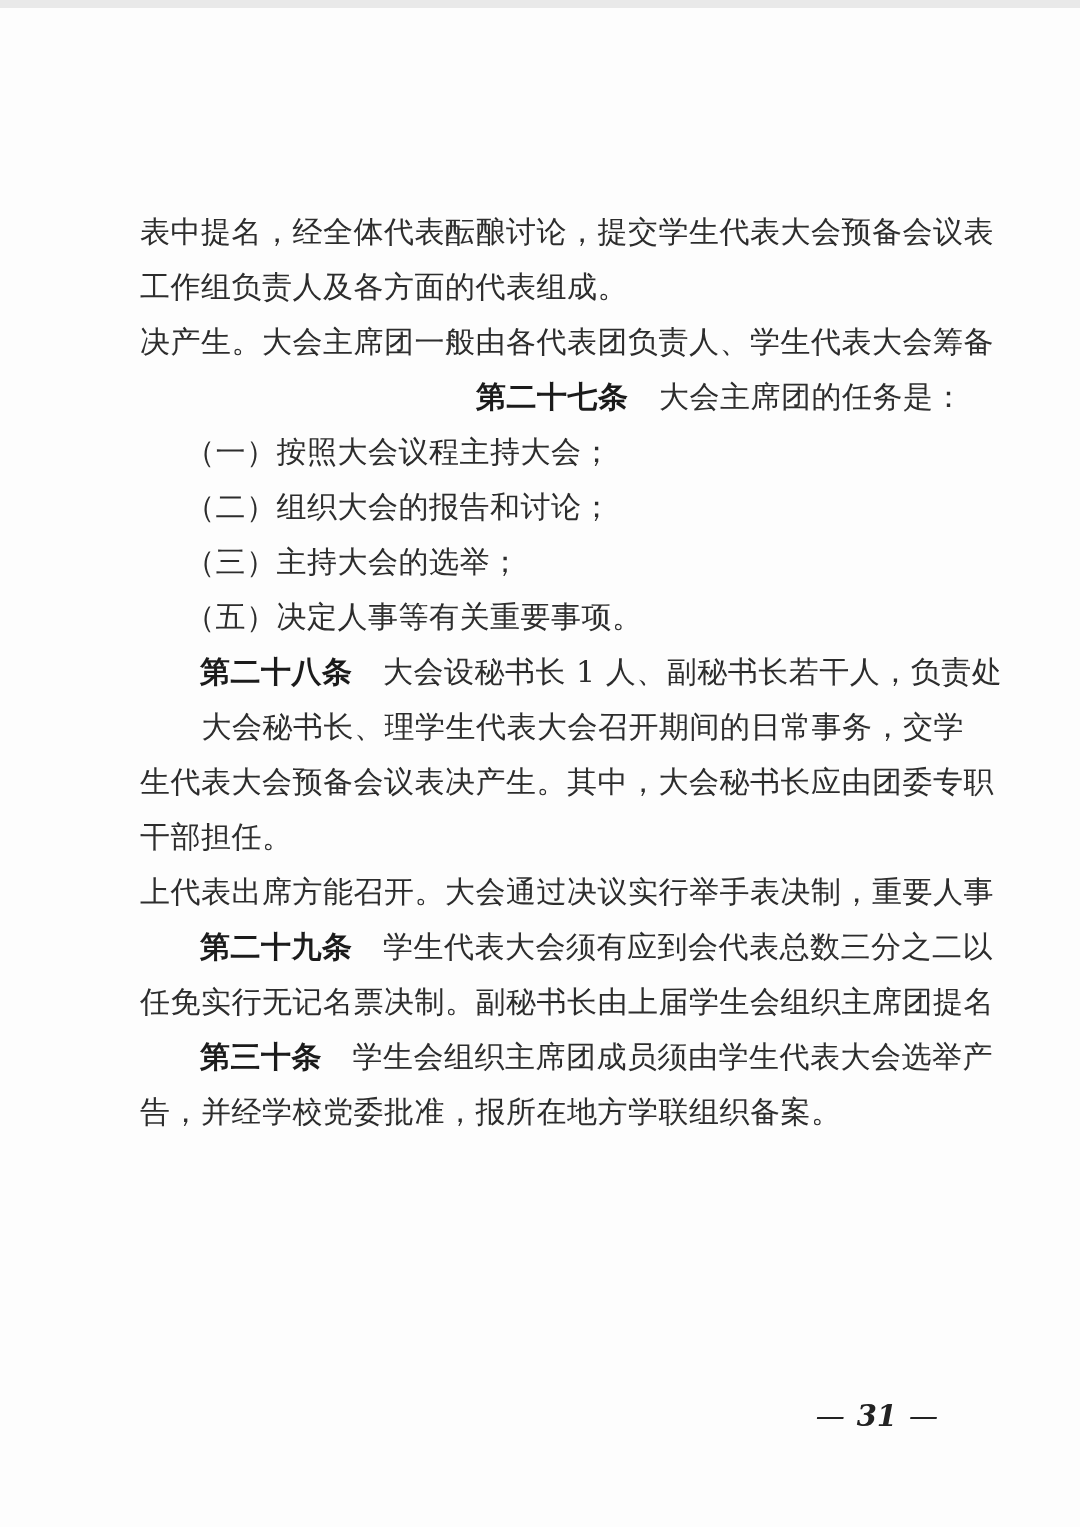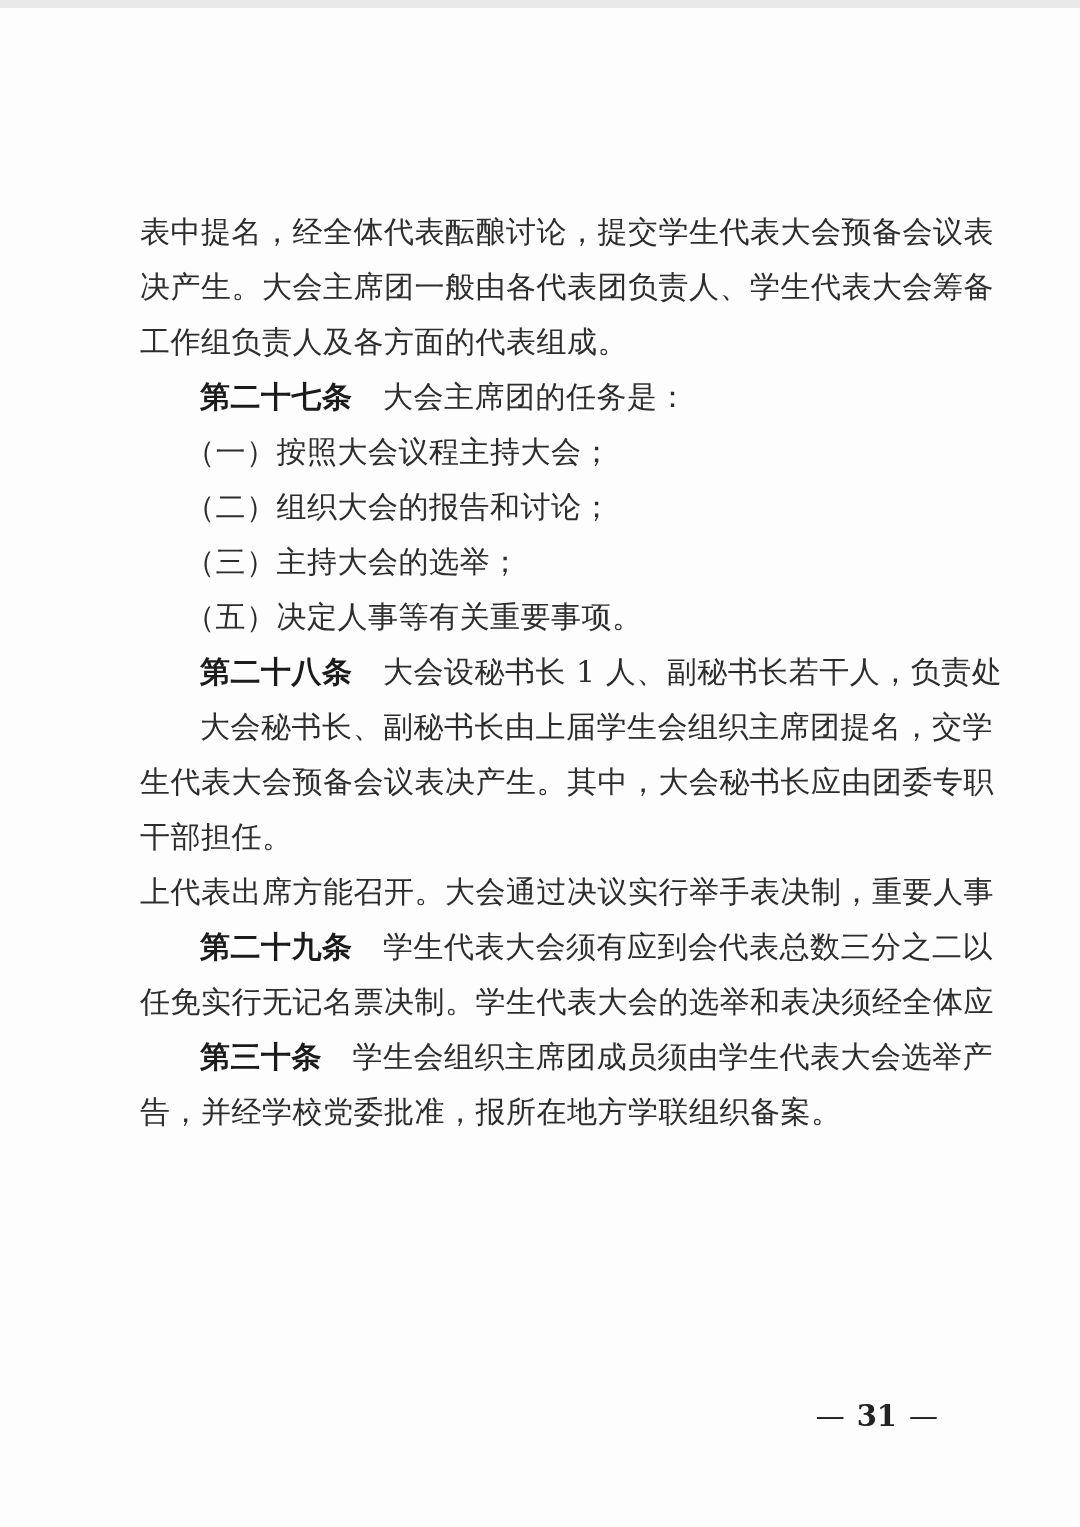--- a/index.html
+++ b/index.html
@@ -21,52 +21,53 @@
   .line{
     font-size:30px;
     line-height:55px;
     letter-spacing:0.5px;
     white-space:nowrap;
   }
   .b{
     font-weight:bold;
     color:#1b1b1b;
   }
-  .ind2{padding-left:60px;}
+  .ind2{padding-left:60px;text-align:right;}
   .ind15{padding-left:45px;}
   .footer{
     position:absolute;
     top:1388px;
     right:142px;
     font-size:29px;
     line-height:40px;
     color:#222;
+    font-style:italic;
   }
   .footer .num{font-weight:bold;margin:0 12px;}
 </style>
 </head>
 <body>
 
 <div class="page">
   <div class="content">
     <div class="line"><span class="b"></span><span>表中提名，经全体代表酝酿讨论，提交学生代表大会预备会议表</span></div>
+    <div class="line"><span class="b"></span><span>工作组负责人及各方面的代表组成。</span></div>
     <div class="line"><span class="b"></span><span>决产生。大会主席团一般由各代表团负责人、学生代表大会筹备</span></div>
-    <div class="line"><span class="b"></span><span>工作组负责人及各方面的代表组成。</span></div>
     <div class="line ind2"><span class="b">第二十七条</span><span>　大会主席团的任务是：</span></div>
     <div class="line ind15"><span class="b"></span><span>（一）按照大会议程主持大会；</span></div>
     <div class="line ind15"><span class="b"></span><span>（二）组织大会的报告和讨论；</span></div>
     <div class="line ind15"><span class="b"></span><span>（三）主持大会的选举；</span></div>
     <div class="line ind15"><span class="b"></span><span>（五）决定人事等有关重要事项。</span></div>
     <div class="line ind2"><span class="b">第二十八条</span><span>　大会设秘书长 1 人、副秘书长若干人，负责处</span></div>
-    <div class="line ind2"><span class="b"></span><span>大会秘书长、副秘书长由上届学生会组织主席团提名，交学</span></div>
+    <div class="line ind2"><span class="b"></span><span>大会秘书长、理学生代表大会召开期间的日常事务，交学</span></div>
     <div class="line"><span class="b"></span><span>生代表大会预备会议表决产生。其中，大会秘书长应由团委专职</span></div>
     <div class="line"><span class="b"></span><span>干部担任。</span></div>
     <div class="line"><span class="b"></span><span>上代表出席方能召开。大会通过决议实行举手表决制，重要人事</span></div>
     <div class="line ind2"><span class="b">第二十九条</span><span>　学生代表大会须有应到会代表总数三分之二以</span></div>
-    <div class="line"><span class="b"></span><span>任免实行无记名票决制。学生代表大会的选举和表决须经全体应</span></div>
+    <div class="line"><span class="b"></span><span>任免实行无记名票决制。副秘书长由上届学生会组织主席团提名</span></div>
     <div class="line ind2"><span class="b">第三十条</span><span>　学生会组织主席团成员须由学生代表大会选举产</span></div>
     <div class="line"><span class="b"></span><span>告，并经学校党委批准，报所在地方学联组织备案。</span></div>
   </div>
 
   <div class="footer">
     <span>—</span><span class="num">31</span><span>—</span>
   </div>
 </div>
 
 </body></html>

